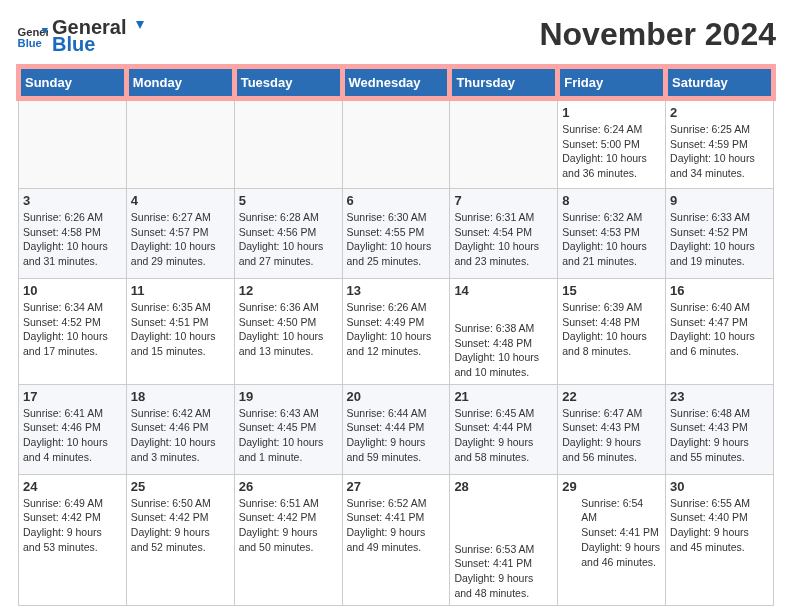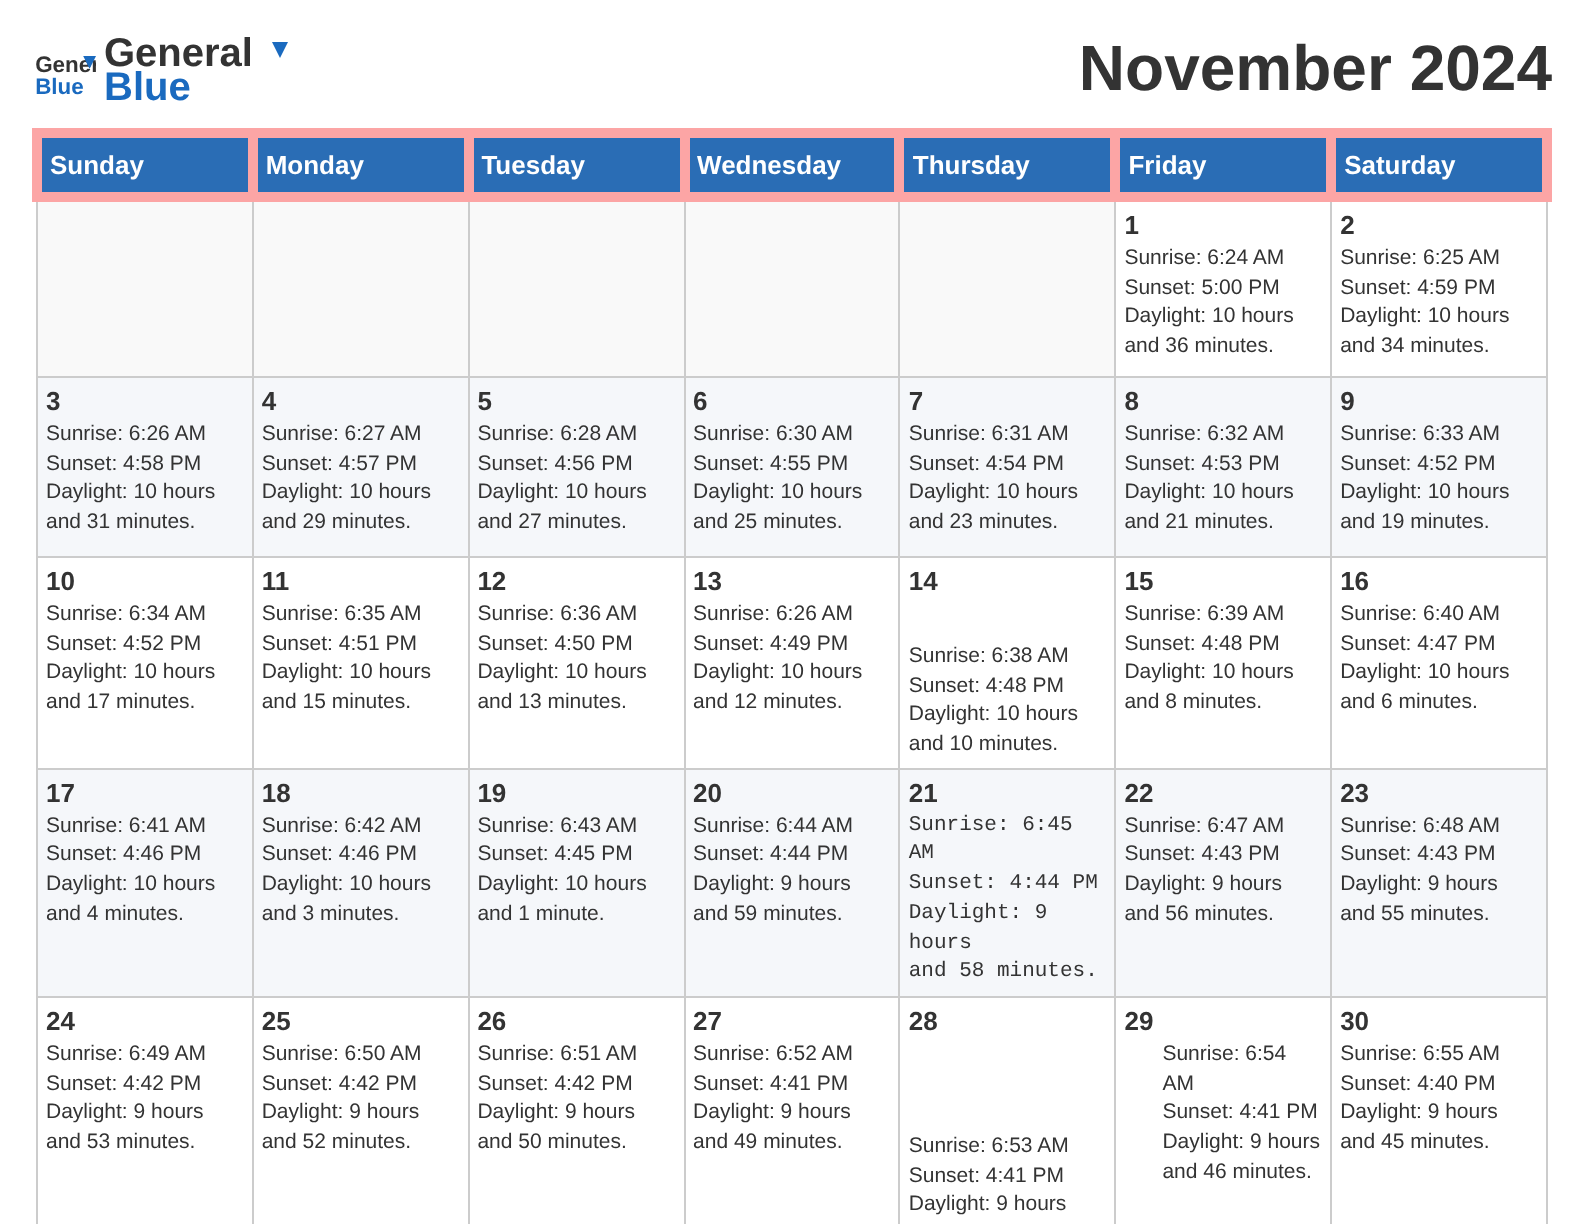--- a/index.html
+++ b/index.html
@@ -262,21 +262,21 @@
         </td>
         <td>
           <div class="day-number">20</div>
           <div class="day-info" style="white-space: pre-line;">Sunrise: 6:44 AM
 Sunset: 4:44 PM
 Daylight: 9 hours
 and 59 minutes.</div>
         </td>
         <td>
           <div class="day-number">21</div>
-          <div class="day-info" style="white-space: pre-line; font-family: Liberation Mono, monospace;">Sunrise: 6:45 AM
+          <div class="day-info" style="white-space: pre-line;">Sunrise: 6:45 AM
 Sunset: 4:44 PM
 Daylight: 9 hours
 and 58 minutes.</div>
         </td>
         <td>
           <div class="day-number">22</div>
           <div class="day-info" style="white-space: pre-line;">Sunrise: 6:47 AM
 Sunset: 4:43 PM
 Daylight: 9 hours
 and 56 minutes.</div>

